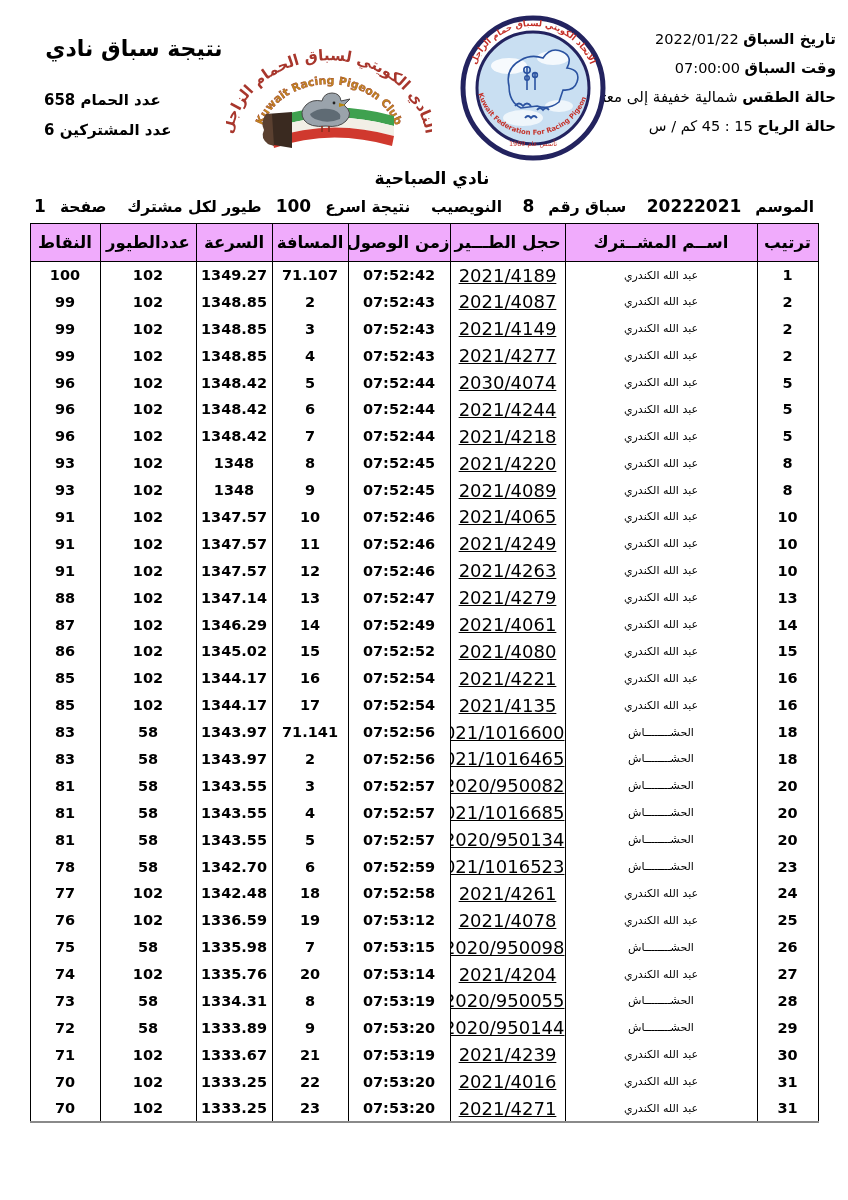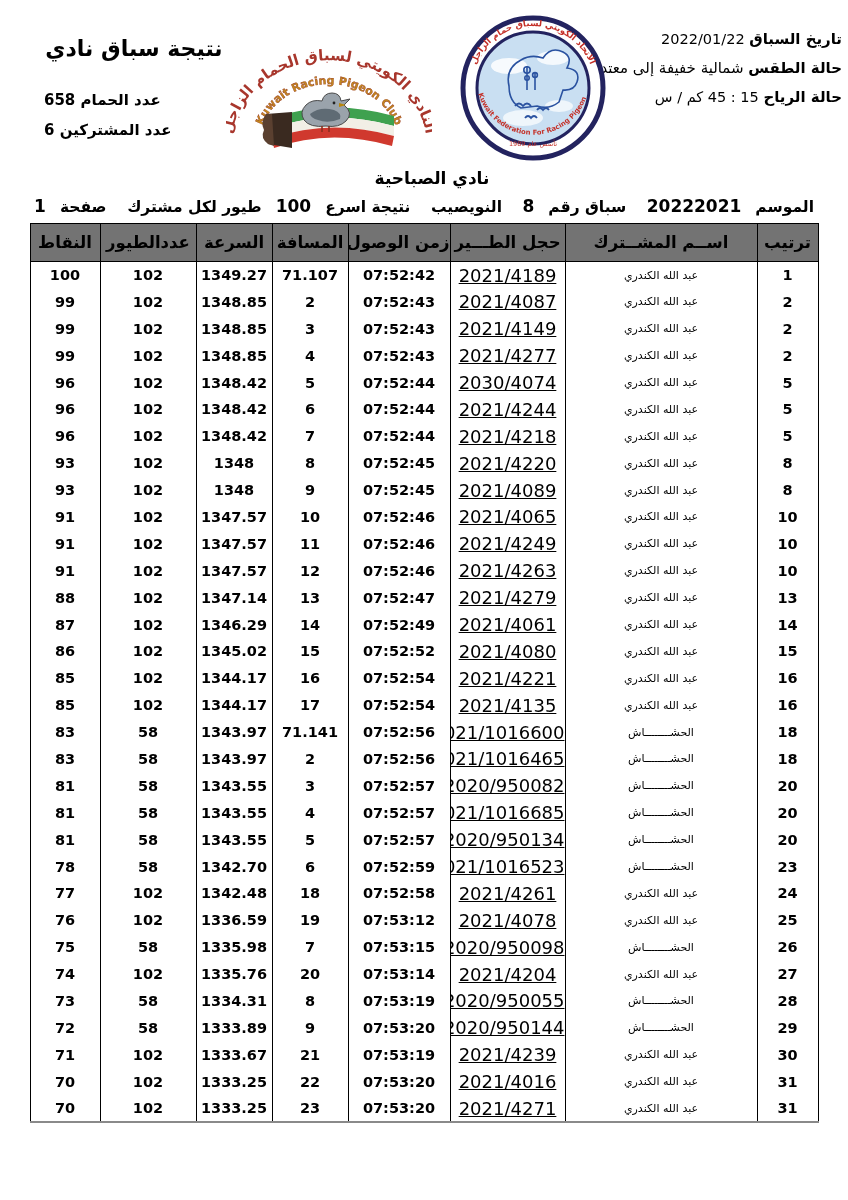--- a/index.html
+++ b/index.html
@@ -4,21 +4,21 @@
 <style>
   * { margin:0; padding:0; box-sizing:border-box; }
   body { background:#e8e8e8; font-family:"DejaVu Sans", sans-serif; }
   .page {
     width:848px; height:1200px; margin:0 auto; background:#fff;
     position:relative; overflow:hidden; color:#000;
   }
   
   .hdr { position:relative; height:166px; }
   .top-right {
-    position:absolute; top:30px; right:6px; width:248px;
+    position:absolute; top:30px; right:12px; width:248px;
     direction:rtl; text-align:right;
   }
   .tr-line { margin-bottom:11px; font-size:14.5px; white-space:nowrap; }
   .tr-line b { font-size:15px; }
   .tr-line .small { font-size:15px; }
   .fed-logo { position:absolute; left:457px; top:14px; }
   .club-logo { position:absolute; left:226px; top:18px; }
   .top-left {
     position:absolute; left:40px; top:36px; width:188px;
     direction:rtl;
@@ -34,21 +34,21 @@
   }
   .info-group { display:flex; gap:14px; align-items:baseline; white-space:nowrap; }
   .info-num { font-size:17px; }
   
   table.results {
     direction:rtl; border-collapse:collapse; table-layout:fixed;
     margin:7px auto 0 auto; width:788px;
     border:1px solid #000; border-bottom:2px solid #8a8a8a;
   }
   table.results th {
-    background:#737373; border:1px solid #000; height:38px;
+    background:#f0abfc; border:1px solid #000; height:38px;
     font-size:16.5px; font-weight:bold; text-align:center; vertical-align:middle;
     white-space:nowrap; overflow:hidden;
   }
   table.results td {
     border-left:1px solid #000; border-right:1px solid #000;
     height:26.9px; text-align:center; vertical-align:middle;
     white-space:nowrap; overflow:hidden;
   }
   td.c-num  { font-weight:bold; font-size:14.5px; }
   td.c-ring { font-size:18px;text-decoration:underline; }
@@ -63,20 +63,24 @@
 <body>
 
 <div class="page">
 
   <div class="hdr">
 
     <div class="top-right">
       <div class="tr-line">
         <b>تاريخ السباق</b>
         <span>2022/01/22</span>
+      </div>
+      <div class="tr-line">
+        <b>وقت السباق</b>
+        <span>07:00:00</span>
       </div>
       <div class="tr-line">
         <b>حالة الطقس</b>
         <span class="small">شمالية خفيفة إلى معتدلة</span>
       </div>
       <div class="tr-line">
         <b>حالة الرياح</b>
         <span>15 : 45 كم / س</span>
       </div>
     </div>

